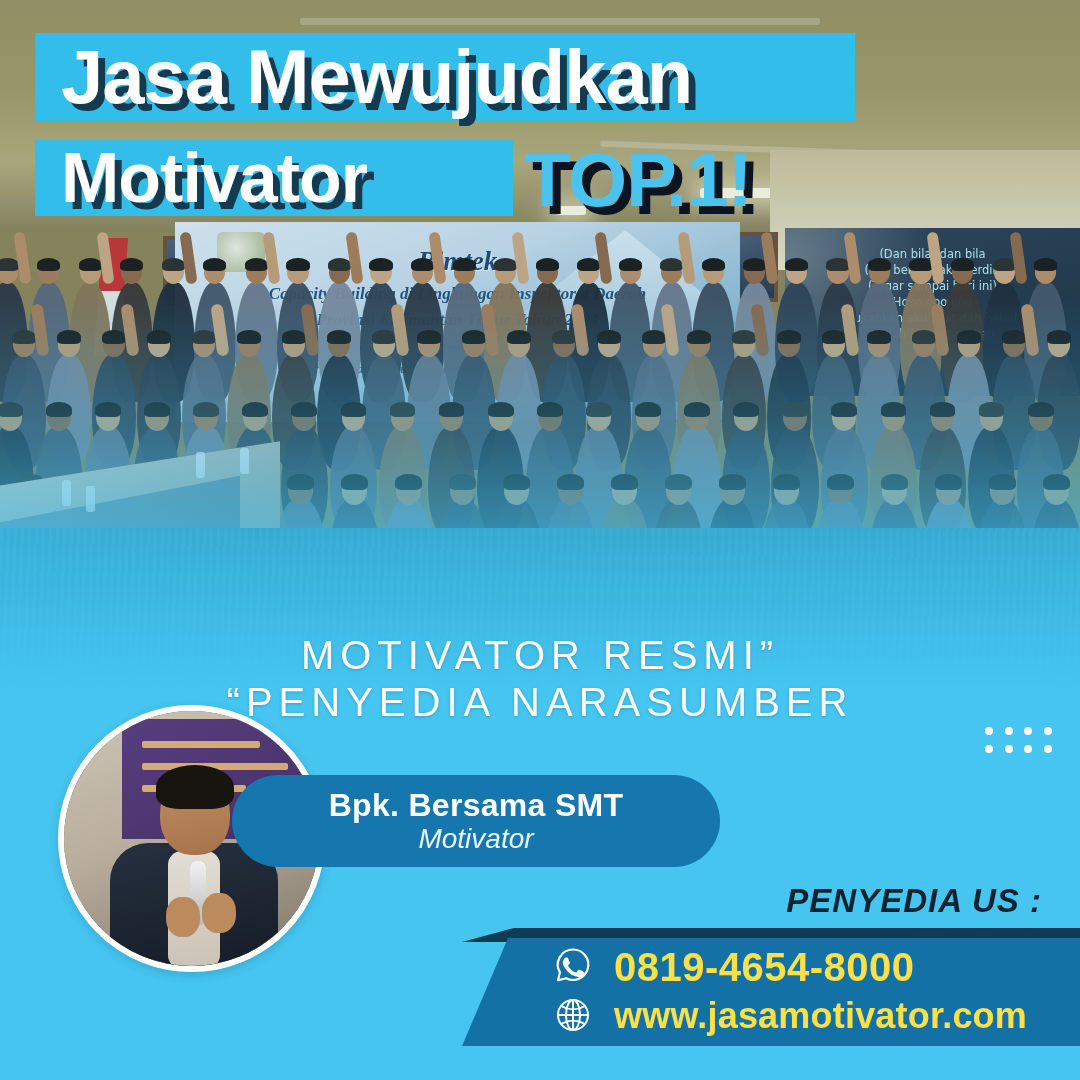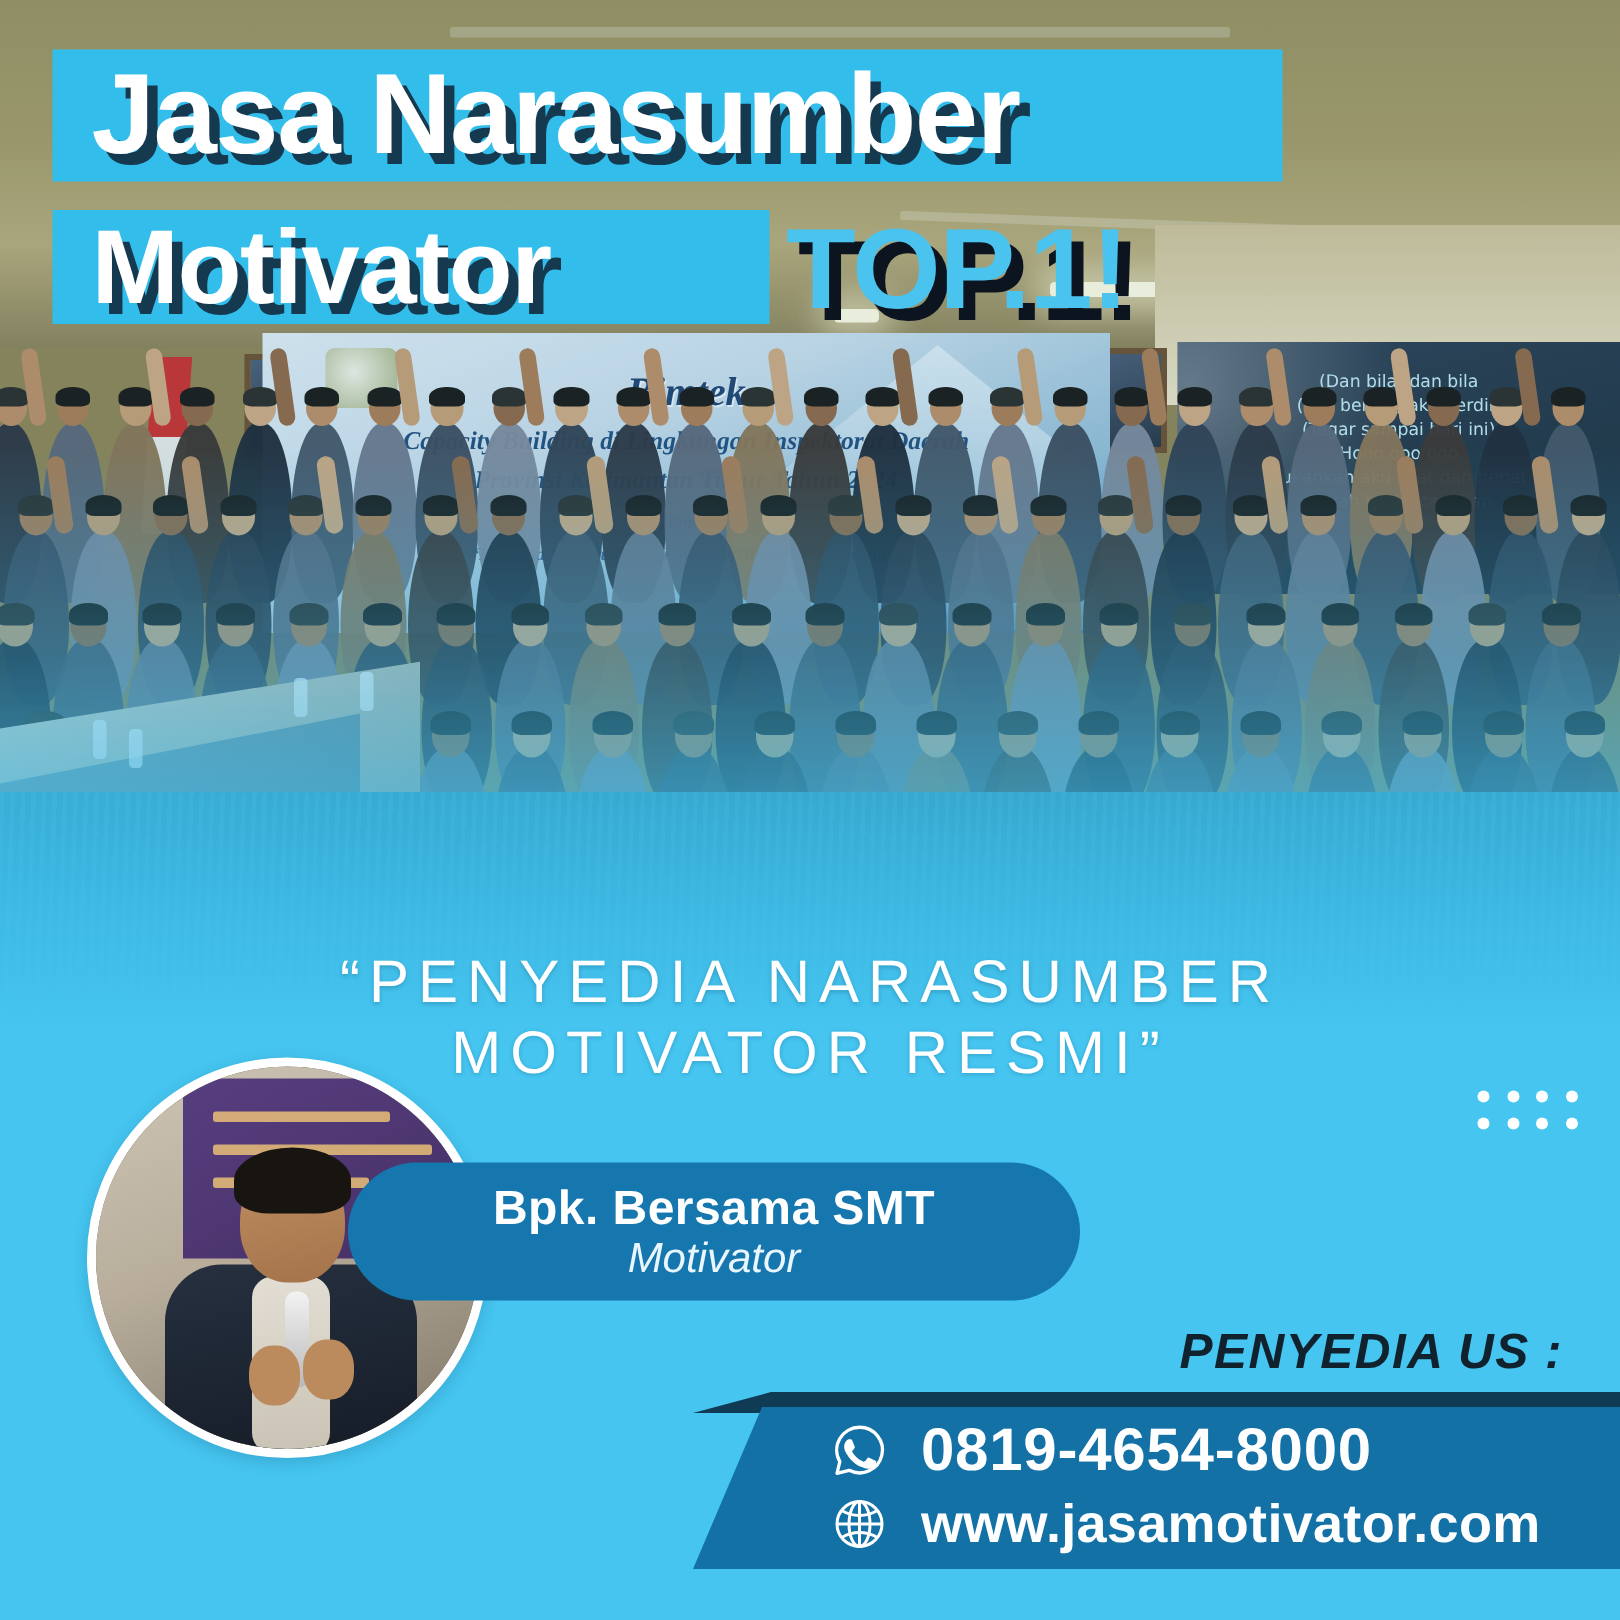--- a/index.html
+++ b/index.html
@@ -186,22 +186,22 @@
     position:absolute;left:462px;top:928px;width:618px;height:14px;
     background:#0f3c54;
     clip-path:polygon(52px 0,100% 0,100% 100%,0 100%);
   }
   .cbar{
     position:absolute;left:462px;top:938px;width:618px;height:108px;
     background:#1371a6;
     clip-path:polygon(46px 0,100% 0,100% 100%,0 100%);
   }
   .crow{
-    position:absolute;left:92px;display:flex;align-items:center;gap:22px;
-    color:#ffffff;
+    position:absolute;left:92px;display:flex;align-items:flex-start;gap:22px;
+    color:#fde047;
   }
   .crow.r1{top:8px;}
   .crow.r2{top:58px;}
   .c-ic{width:38px;height:38px;flex:0 0 38px;}
   .c-ic svg{width:38px;height:38px;display:block;}
   .c-phone{font-weight:bold;font-size:40px;letter-spacing:.5px;line-height:42px;}
   .c-web{font-weight:bold;font-size:36px;letter-spacing:.2px;line-height:40px;}
 </style>
 </head>
 <body>
@@ -555,30 +555,30 @@
     <div class="bottle" style="left:196px;top:452px;"></div>
     <div class="bottle" style="left:240px;top:448px;"></div>
 
     <div class="floor"></div>
 
     <div class="photo-tint"></div>
     <div class="photo-wash"></div>
   </div>
 
   <div class="tb tb1">
-    <span class="tb-txt">Jasa Narasumber</span>
+    <span class="tb-txt">Jasa Mewujudkan</span>
   </div>
   <div class="tb tb2">
     <span class="tb-txt">Motivator</span>
   </div>
   <div class="top1">TOP.1!</div>
 
   <div class="quote">
+    <div>MOTIVATOR RESMI”</div>
     <div>“PENYEDIA NARASUMBER</div>
-    <div>MOTIVATOR RESMI”</div>
   </div>
 
   <div class="dots" id="dots">
       <i></i>
       <i></i>
       <i></i>
       <i></i>
       <i></i>
       <i></i>
       <i></i>

